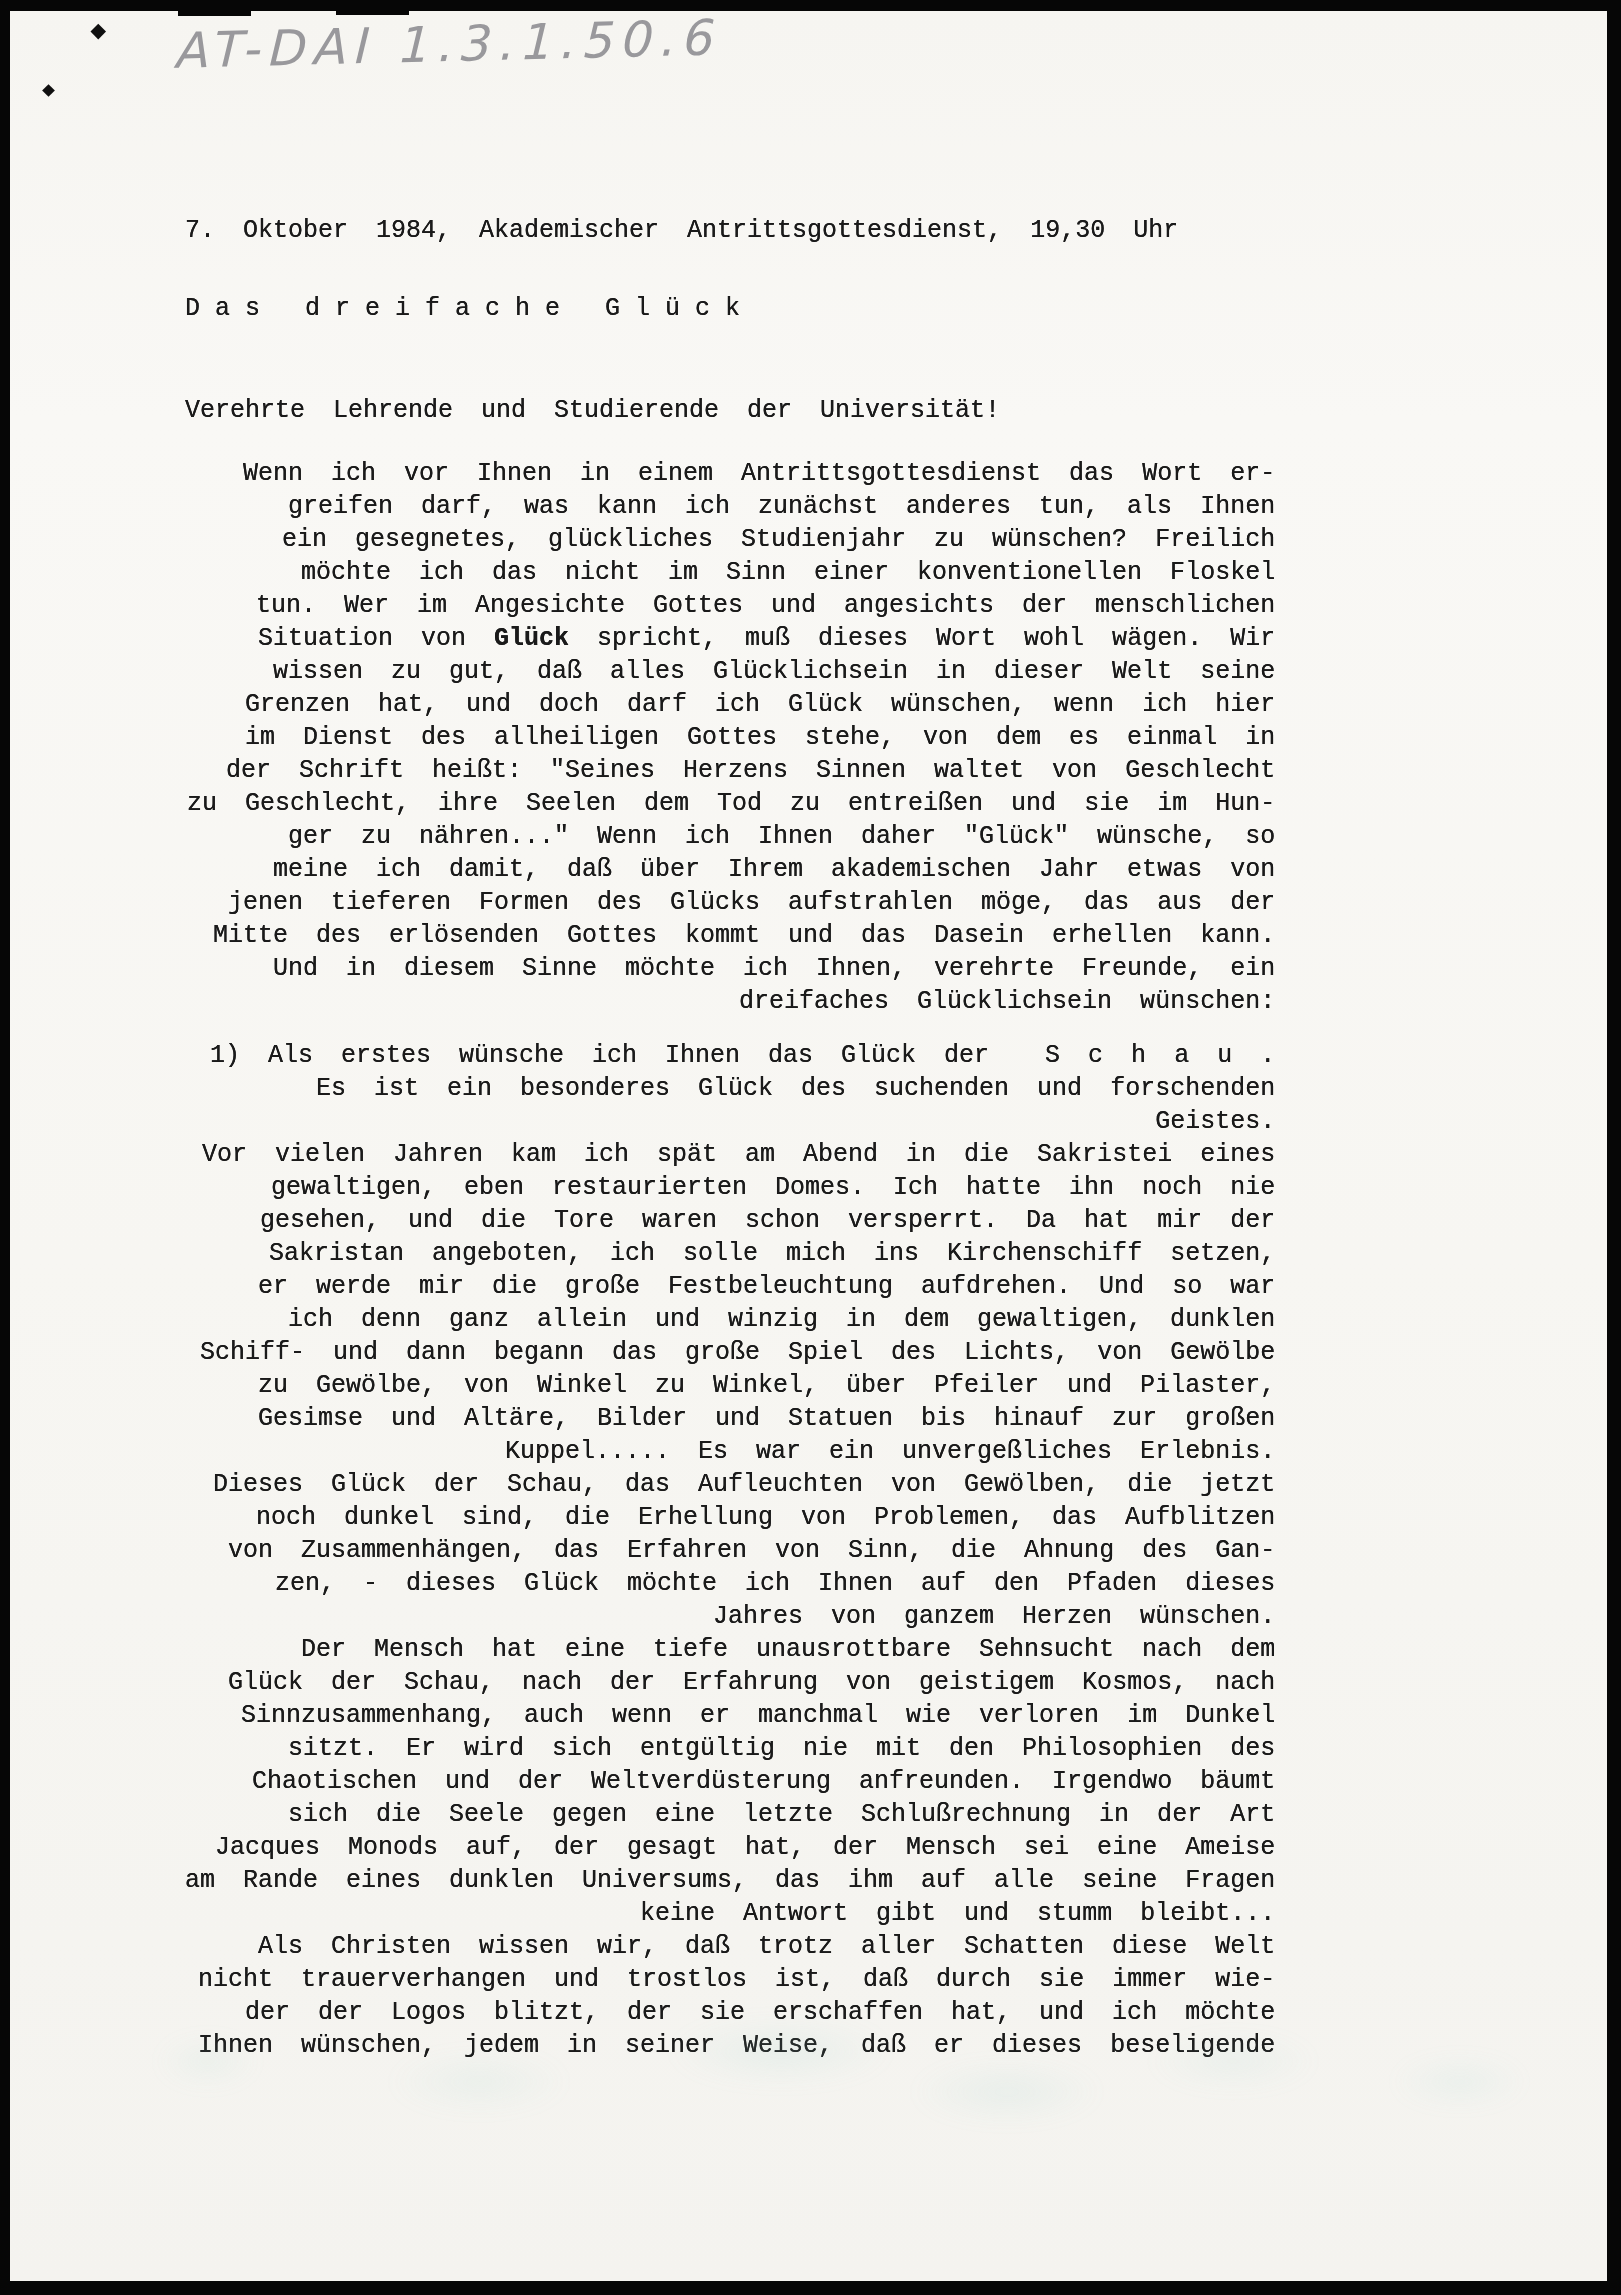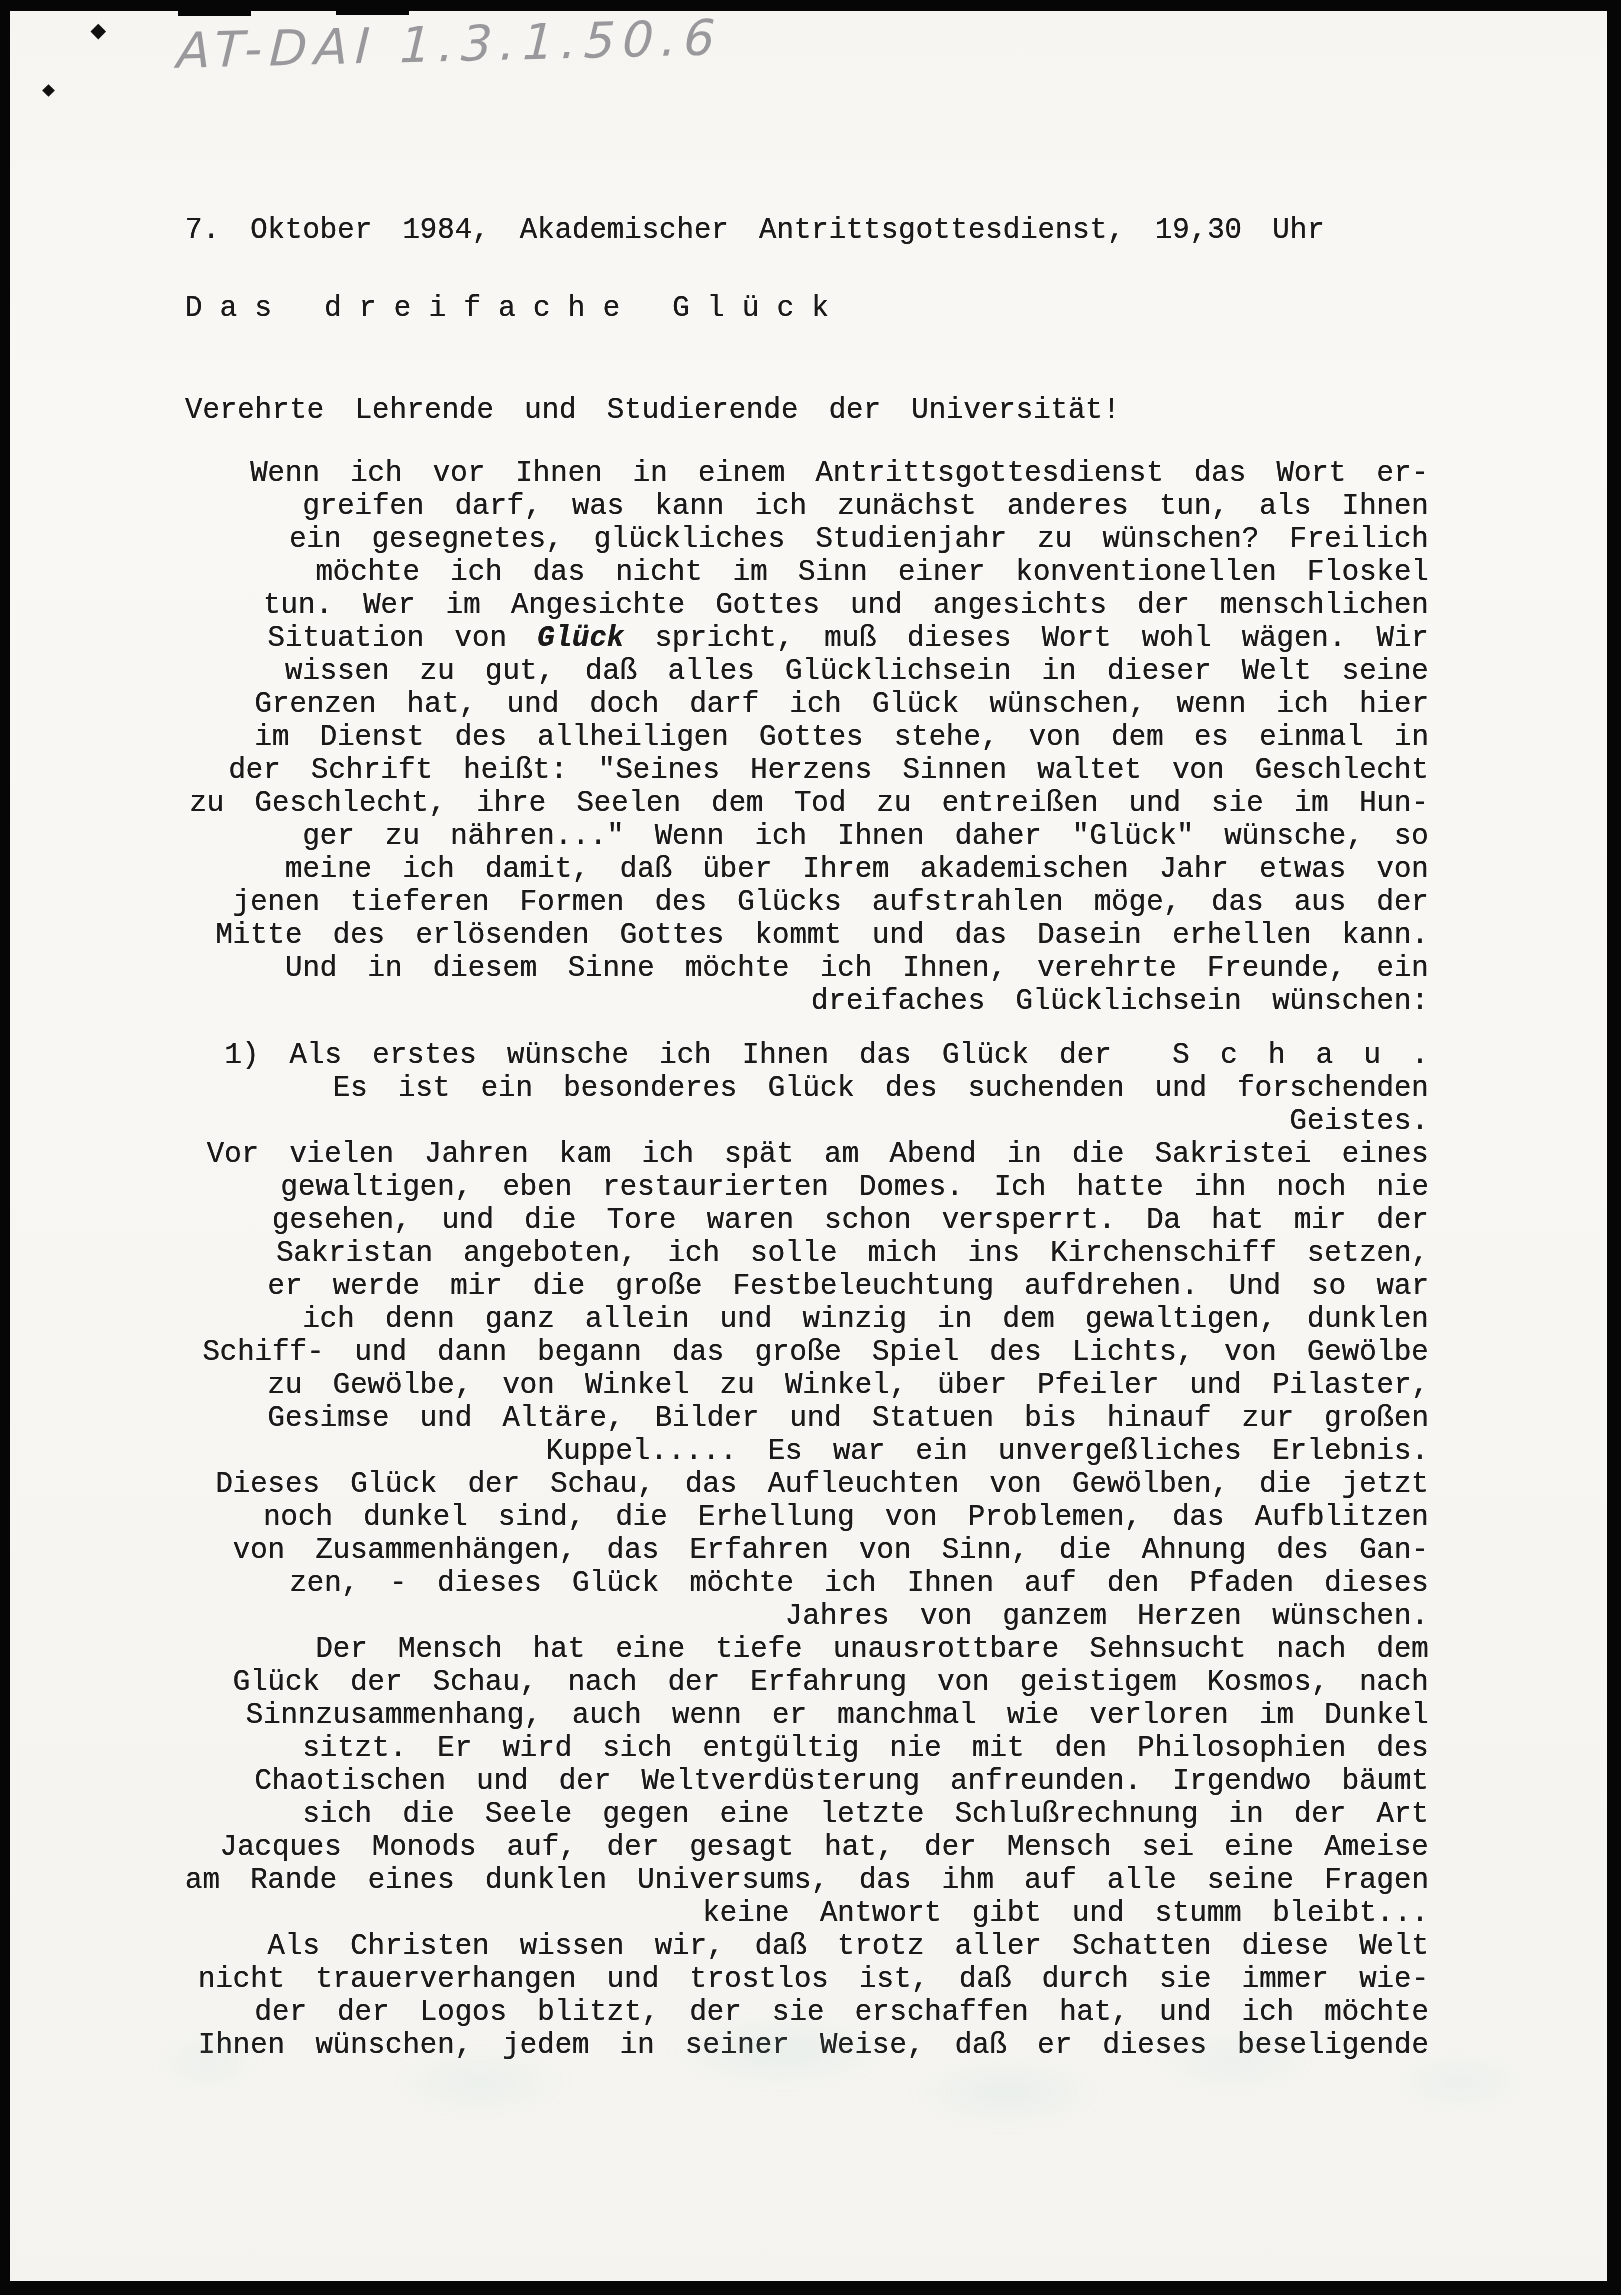--- a/index.html
+++ b/index.html
@@ -6,30 +6,30 @@
   .stage{position:relative;width:1622px;height:2295px;background:#060606;overflow:hidden;
          font-family:"Liberation Mono","DejaVu Sans Mono",monospace;}
   .page{position:absolute;left:9.7px;top:10.5px;width:1597px;height:2270px;
         background:linear-gradient(180deg,#f6f5f1 0%,#f9f8f5 18%,#f7f6f2 55%,#f4f3ef 100%);}
   .frame-bump{position:absolute;background:#060606;}
   .speck{position:absolute;background:#101010;transform:rotate(45deg);}
   .annotation{position:absolute;left:177px;top:16px;
         font-family:"DejaVu Sans",sans-serif;font-style:italic;
         font-size:49px;letter-spacing:7.3px;color:#8f8f93;
         transform:rotate(-1.4deg) skewX(-4deg);opacity:.9;}
-  .typed{position:absolute;color:#1a1a1a;font-size:29px;line-height:33px;
+  .typed{position:absolute;color:#1a1a1a;font-size:25px;line-height:33px;
         white-space:pre;word-spacing:13px;text-shadow:0 0 0.6px #1a1a1a;}
   .header{left:185px;top:148px;width:1192px;}
   .header .centered{text-align:center;}
   .doc-title{left:185px;top:292px;word-spacing:0;}
   .salutation{left:185px;top:394px;}
   .bodytext{left:185px;top:457px;text-align:right;}
   .para + .para{margin-top:21px;}
   .line{white-space:pre;}
-  .bold{font-weight:bold;font-style:italic;}
+  .bold{font-weight:bold;}
   .ghost{position:absolute;left:57px;top:1970px;width:1508px;height:203px;
         filter:blur(10.5px);opacity:.55;pointer-events:none;
         background:
           radial-gradient(73px 36px at 10% 45%, rgba(160,210,200,.25), rgba(160,210,200,0) 70%),
           radial-gradient(130px 45px at 28% 55%, rgba(150,205,195,.22), rgba(150,205,195,0) 70%),
           radial-gradient(162px 49px at 48% 40%, rgba(150,205,200,.28), rgba(150,205,200,0) 70%),
           radial-gradient(138px 45px at 63% 60%, rgba(145,200,195,.25), rgba(145,200,195,0) 70%),
           radial-gradient(122px 41px at 78% 45%, rgba(150,205,200,.22), rgba(150,205,200,0) 70%),
           radial-gradient(97px 36px at 93% 55%, rgba(155,210,205,.25), rgba(155,210,205,0) 70%);}
 </style>

